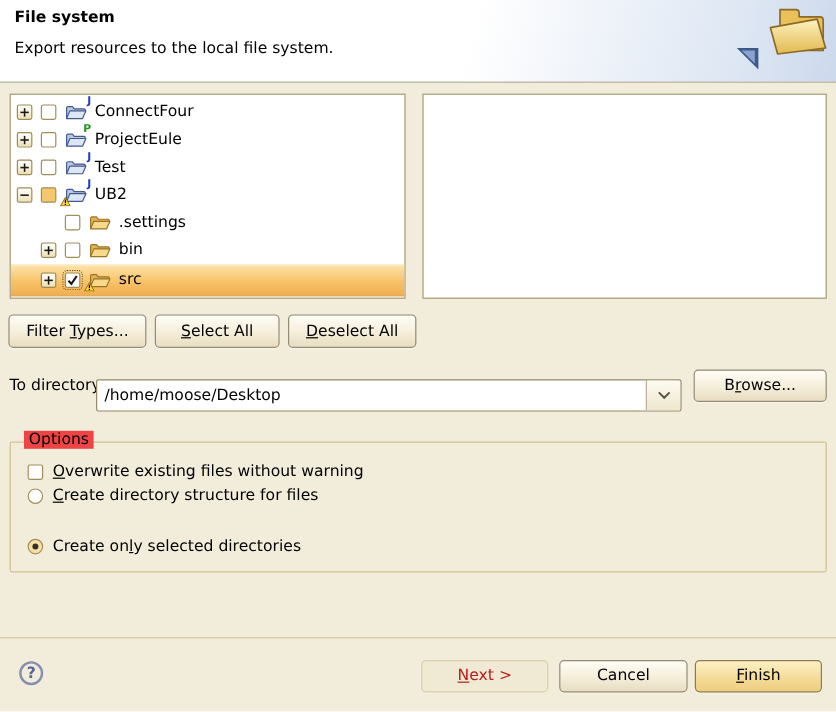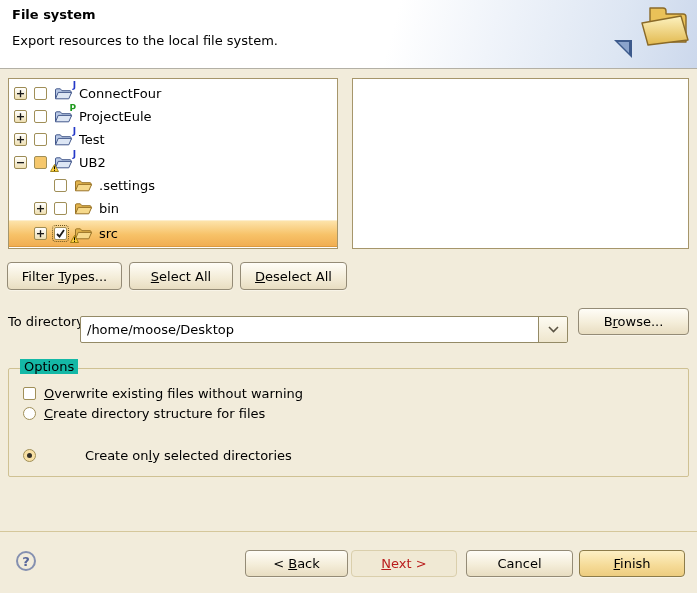--- a/index.html
+++ b/index.html
@@ -51,24 +51,24 @@
   .dir-label{position:absolute;left:8px;top:314px;}
   .combo{position:absolute;left:80px;top:316px;width:488px;height:27px;box-sizing:border-box;
     border:1px solid #948a66;background:#fff;display:flex;border-radius:2px;}
   .combo-text{flex:1;display:flex;align-items:center;padding-left:6px;overflow:hidden;white-space:nowrap;}
   .combo-btn{width:28px;flex:none;border-left:1px solid #948a66;border-radius:0 2px 2px 0;
     background:linear-gradient(#fdfbf2,#efe6cd);display:flex;align-items:center;justify-content:center;}
   .btn-browse{left:578px;top:308px;width:111px;height:27px;}
   
   .options{position:absolute;left:8px;top:368px;width:681px;height:109px;box-sizing:border-box;
     border:1px solid #cfc193;border-radius:2px;}
-  .legend{position:absolute;left:11px;top:-10px;background:#14b8a6;padding:0 4px;}
+  .legend{position:absolute;left:11px;top:-10px;background:#ef4444;padding:0 4px;}
   .opt-row{position:absolute;left:14px;display:flex;align-items:center;}
   .opt-row .cb,.opt-row .radio{margin-right:8px;}
-  .opt1{top:17px;} .opt2{top:37px;} .opt3{top:79px;gap:41px;}
+  .opt1{top:17px;} .opt2{top:37px;} .opt3{top:79px;}
   .radio{width:13px;height:13px;flex:none;border:1px solid #a08f58;border-radius:50%;
     background:#fff;box-sizing:border-box;display:flex;align-items:center;justify-content:center;}
   .radio.sel{background:#f8e0a4;}
   .radio.sel::after{content:"";width:5px;height:5px;border-radius:50%;background:#33302a;display:block;}
   
   .divider{position:absolute;left:0;top:531px;width:697px;height:0;border-top:1px solid #d5c79b;}
   .help{position:absolute;left:16px;top:551px;width:20px;height:20px;box-sizing:border-box;
     border:2px solid #8590b0;border-radius:50%;color:#56659a;font-weight:bold;font-size:13px;
     display:flex;align-items:center;justify-content:center;background:transparent;}
   .btn-back{left:245px;top:550px;width:103px;height:27px;}
@@ -245,23 +245,20 @@
     <div class="opt-row opt3">
       <span class="radio sel"></span>
       <span><span>Create on</span><span class="mn">l</span><span>y selected directories</span></span>
     </div>
   </div>
 
   <div class="divider"></div>
   <div class="help">
       <span>?</span>
     </div>
-  <div class="btn btn-back">
-    <span><span>&lt; </span><span class="mn">B</span><span>ack</span></span>
-  </div>
   <div class="btn btn-next">
     <span><span></span><span class="mn">N</span><span>ext &gt;</span></span>
   </div>
   <div class="btn btn-cancel">
     <span><span>Cancel</span><span class="mn"></span><span></span></span>
   </div>
   <div class="btn btn-finish">
     <span><span></span><span class="mn">F</span><span>inish</span></span>
   </div>
 </div>

